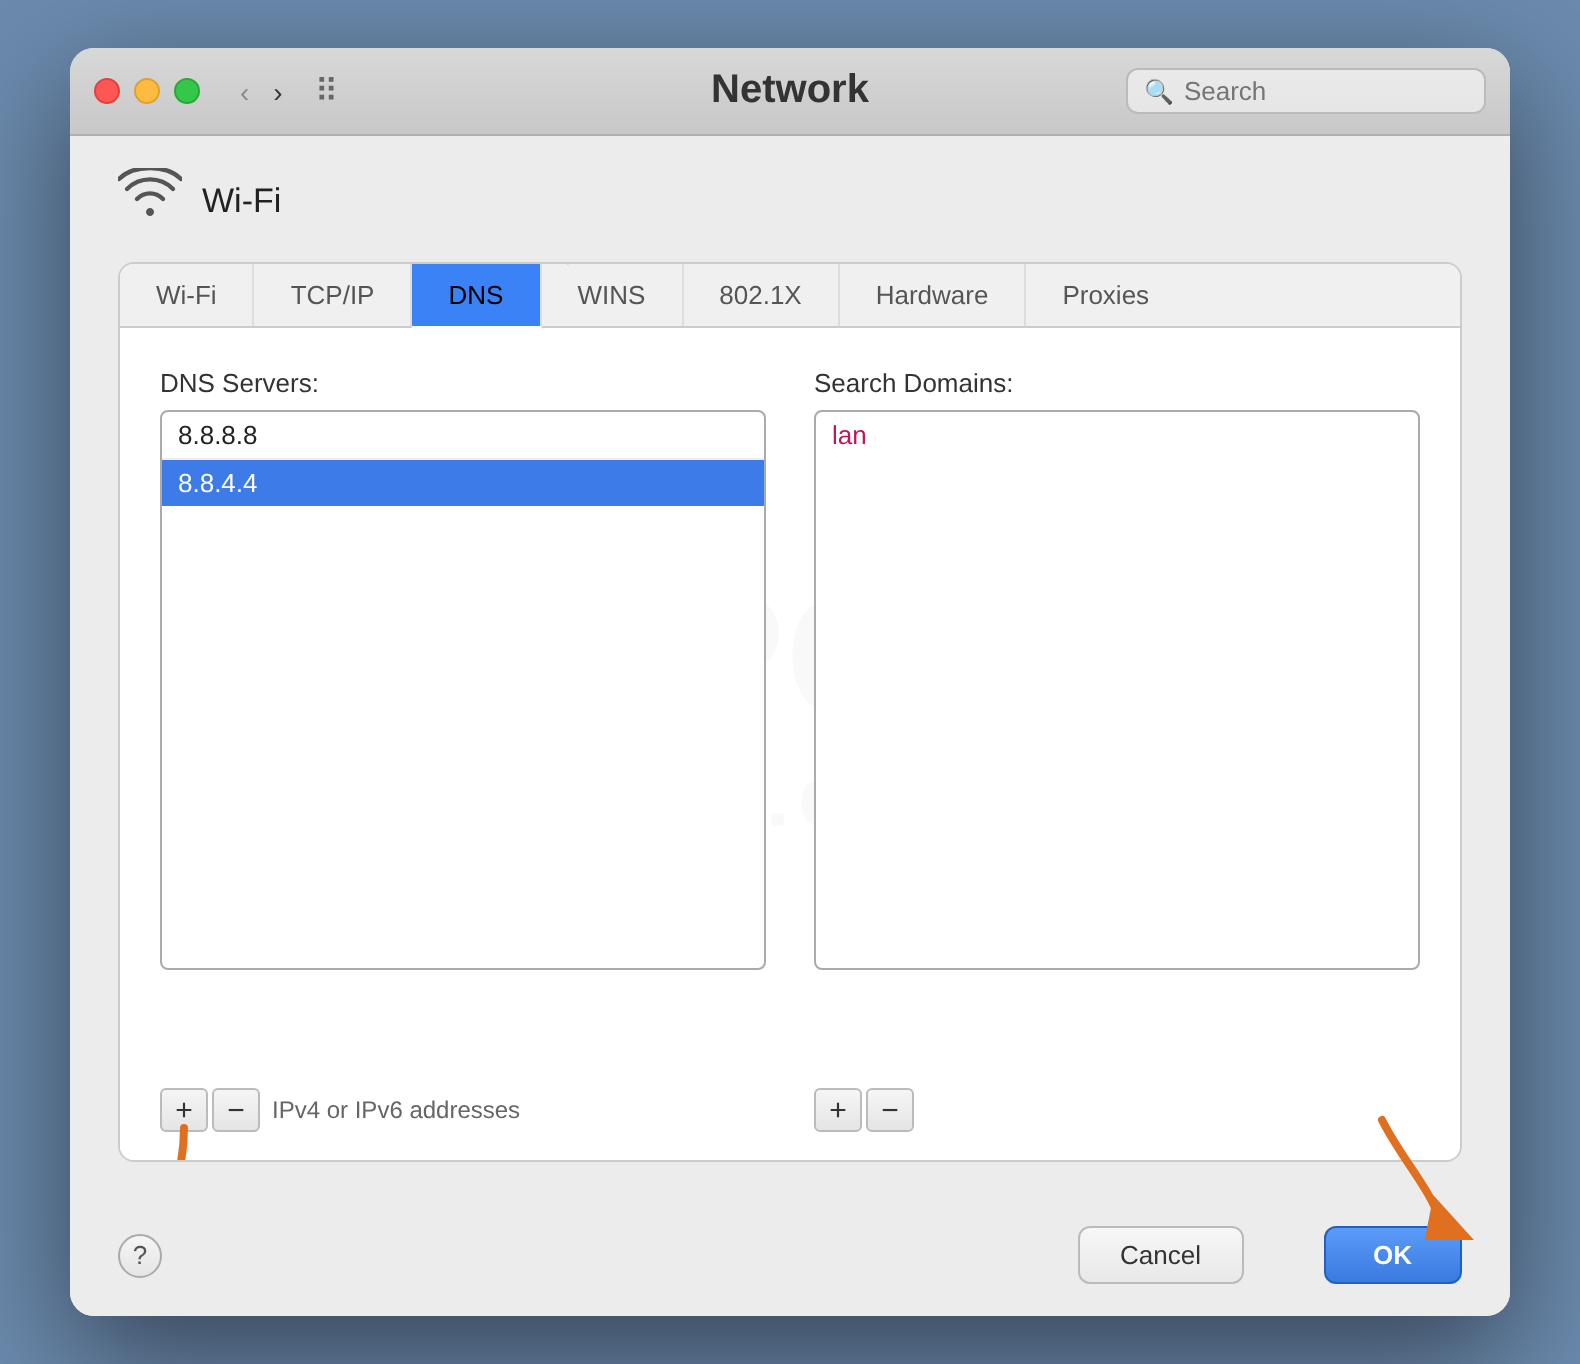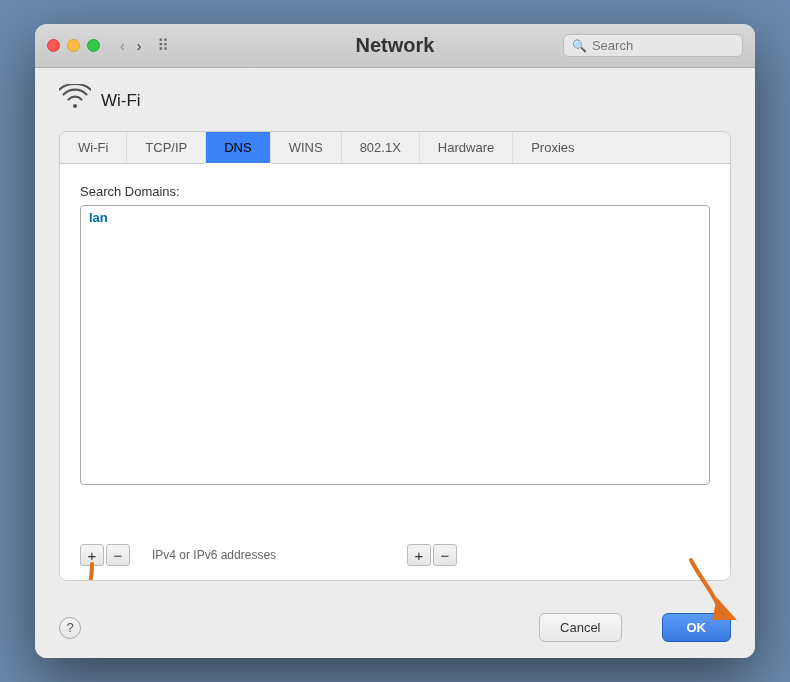--- a/index.html
+++ b/index.html
@@ -212,42 +212,41 @@
     .list-item.selected {
       background: #3d7be8;
       color: white;
     }
 
     .list-item:last-child { border-bottom: none; }
 
     .list-item-gray {
       padding: 4px 8px;
       font-size: 13px;
-      color: #0369a1;
-      font-weight: bold;
+      color: #be185d;
     }
 
     .ctrl-btn {
       width: 24px;
       height: 22px;
       border: 1px solid #bbb;
       background: linear-gradient(180deg, #f5f5f5, #e5e5e5);
       border-radius: 3px;
       display: flex;
       align-items: center;
       justify-content: center;
       cursor: pointer;
       font-size: 15px;
       color: #333;
     }
 
     .ctrl-label {
       font-size: 12px;
       color: #666;
-      margin-left: 20px;
+      margin-left: 4px;
     }
 
     .footer {
       display: flex;
       align-items: center;
       justify-content: space-between;
       padding: 12px 24px 16px;
       background: #ececec;
     }
 
@@ -355,20 +354,27 @@
 
       <div class="panel-content">
 
         <div class="watermark">
           <div style="font-size:90px;font-weight:900;color:#aaa;line-height:1;">
             <span style="color:#c0c0c0;">P</span><span style="color:#c0c0c0;">C</span>
           </div>
           <div style="font-size:44px;font-weight:900;color:#c0c0c0;letter-spacing:4px;">risk.com</div>
         </div>
 
+        <div class="dns-section">
+          <div class="section-label">DNS Servers:</div>
+          <div class="list-box">
+            <div class="list-item">8.8.8.8</div>
+            <div class="list-item selected">8.8.4.4</div>
+          </div>
+        </div>
 
         <div class="search-domain-section">
           <div class="section-label">Search Domains:</div>
           <div class="list-box">
             <div class="list-item-gray">lan</div>
           </div>
         </div>
       </div>
 
       <div style="display:flex; padding: 0 20px 14px; gap: 24px; background:white; position:relative;">

